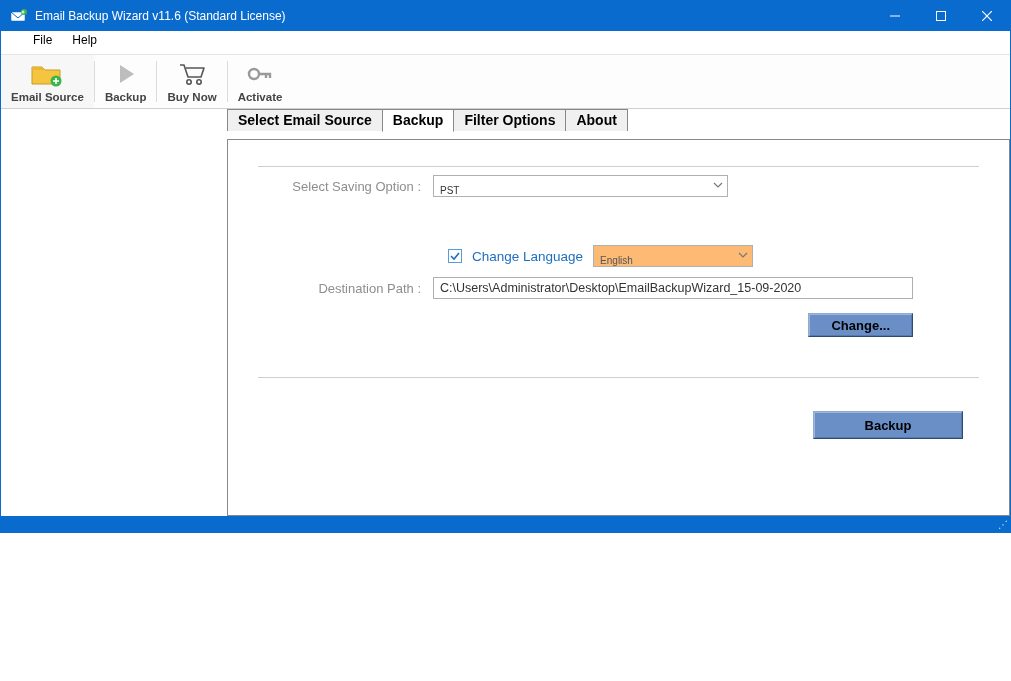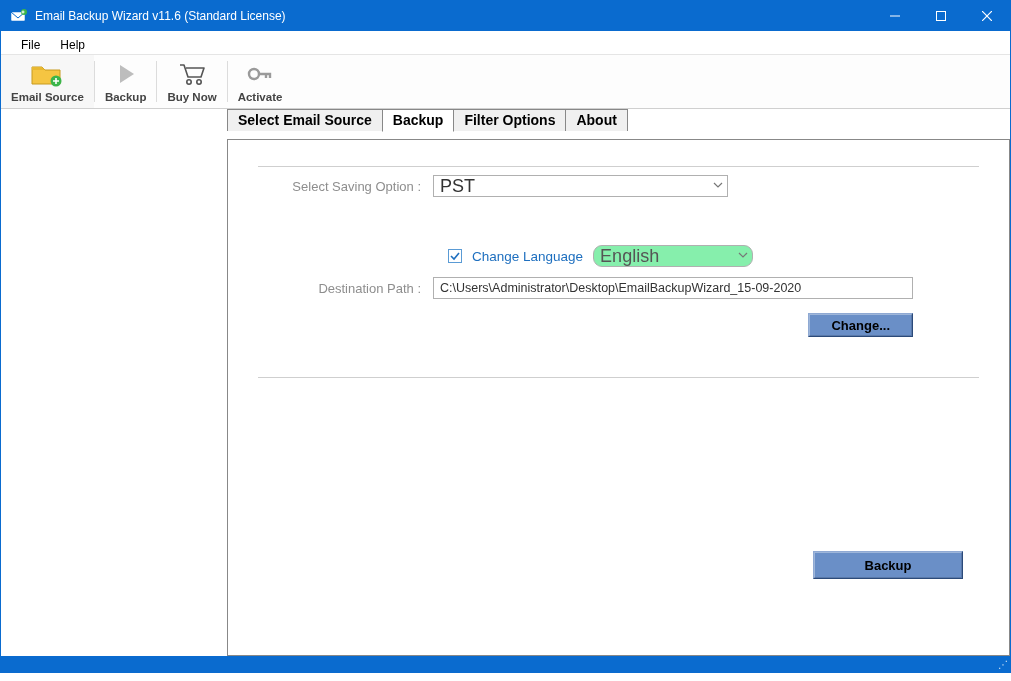--- a/index.html
+++ b/index.html
@@ -1,25 +1,25 @@
 <!DOCTYPE html>
 <html><head>
 <meta charset="utf-8">
 <style>
   * { box-sizing: border-box; margin: 0; padding: 0; }
   html, body { width: 1011px; height: 681px; font-family: "Segoe UI", Tahoma, sans-serif; font-size: 12px; overflow: hidden; background: #fff; }
-  .window { width: 1011px; height: 673px; border: 1px solid #0a6bcf; display: flex; flex-direction: column; background: #fff; }
+  .window { width: 1011px; height: 533px; border: 1px solid #0a6bcf; display: flex; flex-direction: column; background: #fff; }
   
   .titlebar { height: 30px; background: #0a6bcf; color: #fff; display: flex; align-items: center; }
   .titlebar .app-icon { width: 20px; height: 20px; margin: 0 6px 0 8px; display:flex; align-items:center; justify-content:center; }
   .titlebar .title-text { flex: 0 0 auto; font-size: 12px; }
   .titlebar .spacer { flex: 1 1 auto; }
   .titlebar .winbtn { width: 46px; height: 30px; display:flex; align-items:center; justify-content:center; color:#fff; }
   
-  .menubar { height: 24px; display:flex; align-items:flex-end; padding: 0 10px; border-bottom: 1px solid #e5e5e5; background:#fff; }
+  .menubar { height: 24px; display:flex; align-items:flex-start; padding: 0 22px; border-bottom: 1px solid #e5e5e5; background:#fff; }
   .menubar .menu-item { padding: 2px 10px; font-size: 12px; color:#000; }
   
   .toolbar { height: 54px; display:flex; align-items:stretch; border-bottom: 1px solid #d0d0d0; background:#fdfdfd; }
   .toolbtn { display:flex; flex-direction:column; align-items:center; justify-content:center; padding: 2px 10px 4px 10px; gap:2px; color:#555;font-weight:bold; }
   .toolbtn .glyph { height: 30px; display:flex; align-items:center; justify-content:center; }
   .toolbtn .lbl { font-size: 11.5px; color:#444; }
   .toolbtn.selected { background:#f7f7f7; }
   .toolsep { width:1px; background:#dcdcdc; margin: 6px 0; }
   
   .main { flex:1 1 auto; display:flex; }
@@ -28,23 +28,23 @@
   
   .tabs { height: 22px; display:flex; align-items:flex-end; background:#fff; }
   .tab { padding: 2px 10px 3px 10px; font-size: 14px; font-weight: bold; color:#000; border:1px solid #888; border-bottom:none; background:#f0f0f0; position:relative; margin-right:-1px; }
   .tab.active { background:#fff; z-index:2; border-bottom:1px solid #fff; margin-bottom:-1px; }
   .tabcontent { flex:1; border:1px solid #888; border-top:1px solid #888; background:#fff; padding: 20px 30px 16px 30px; display:flex; flex-direction:column; position:relative;margin-top:8px; }
   .tabs-wrap { display:flex; flex-direction:column; flex:1;padding-left:8px; }
   
   .formrow { display:flex; align-items:center; margin-bottom: 8px; }
   .formlabel { width: 175px; text-align:right; padding-right: 12px; font-size: 13px; color:#8e8e8e; }
   .formctrl { flex: 0 0 auto; }
-  .select-box { width: 295px; height: 22px; border:1px solid #b0b0b0; background:#fff; display:flex; align-items:center; padding: 0 6px; font-size:18px; color:#333; position:relative; }
+  .select-box { width: 295px; height: 22px; border:1px solid #b0b0b0; background:#fff; display:flex; align-items:flex-end; padding: 0 6px; font-size:10px; color:#333; position:relative; }
   .select-box .chev { position:absolute; right:4px; top:4px; color:#666; }
-  .select-box.disabled { background:#86efac; color:#555;border-radius:9px; }
+  .select-box.disabled { background:#fdba74; color:#555; }
   .hr { height:1px; background:#cfcfcf; margin: 12px 0 24px 0; }
   .hr2 { height:1px; background:#cfcfcf; margin: 40px 0 0 0; }
   .langrow { display:flex; align-items:center; margin-left: 190px; margin-top: 40px; margin-bottom: 10px; gap:10px; }
   .chk { width:14px; height:14px; border:1px solid #5a9bd5; display:inline-flex; align-items:center; justify-content:center; color:#1e6fbf; font-size:11px; background:#fff; }
   .chk-label { color:#1e6fbf; font-size:13.5px; }
   .lang-select { width:160px; height:22px; }
   .pathrow { display:flex; align-items:center; }
   .path-input { width: 480px; height:22px; border:1px solid #b0b0b0; padding:0 6px; font-size:12.5px; color:#333; background:#fff; overflow:hidden; white-space:nowrap; display:flex; align-items:center; }
   .btn-3d { height:24px; padding: 0 22px; background:#6a8fc7; border:1px solid #2b4a7a; border-top-color:#8fa9d3; border-left-color:#8fa9d3; color:#000; font-size:13px; font-weight:bold; display:inline-flex; align-items:center; justify-content:center; box-shadow: inset -1px -1px 0 rgba(0,0,0,0.15), inset 1px 1px 0 rgba(255,255,255,0.35); }
   .change-wrap { display:flex; justify-content:flex-end; width:655px; margin-top:6px; }

